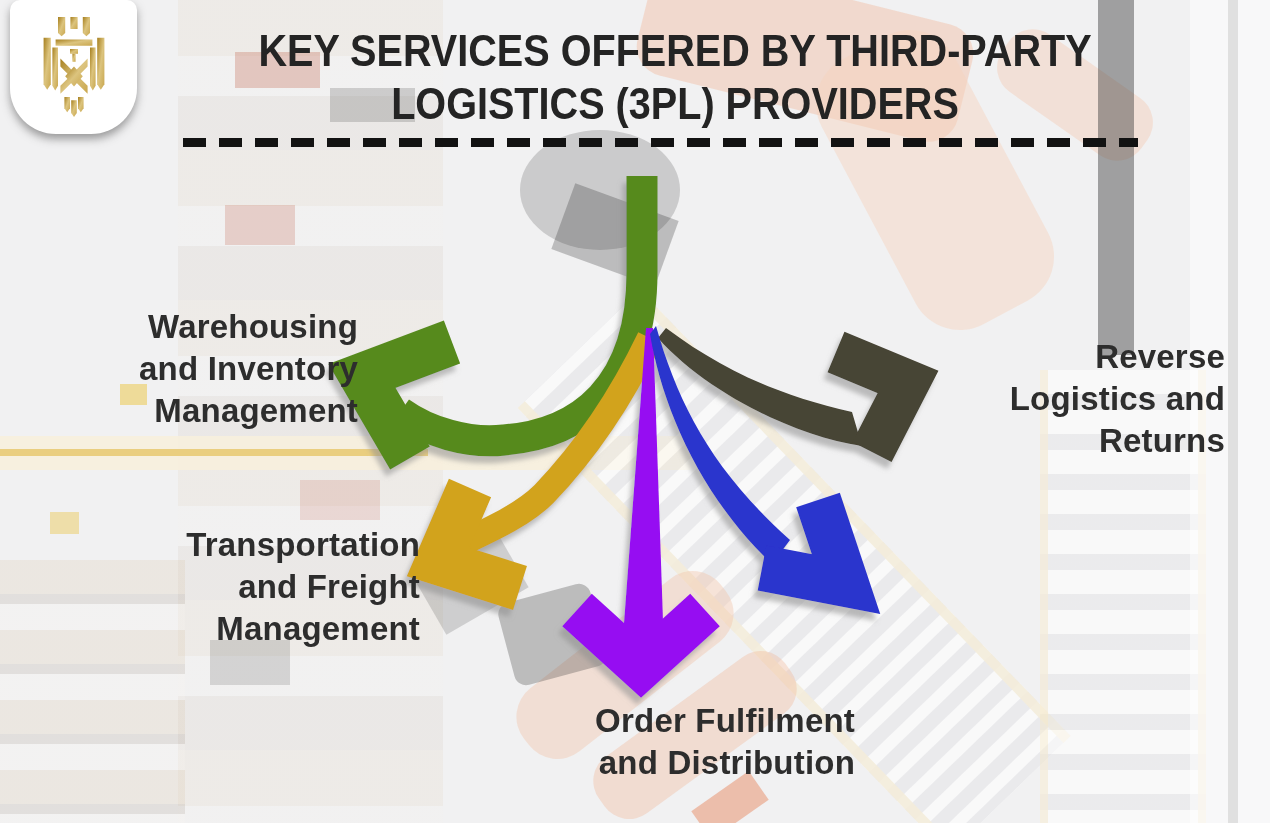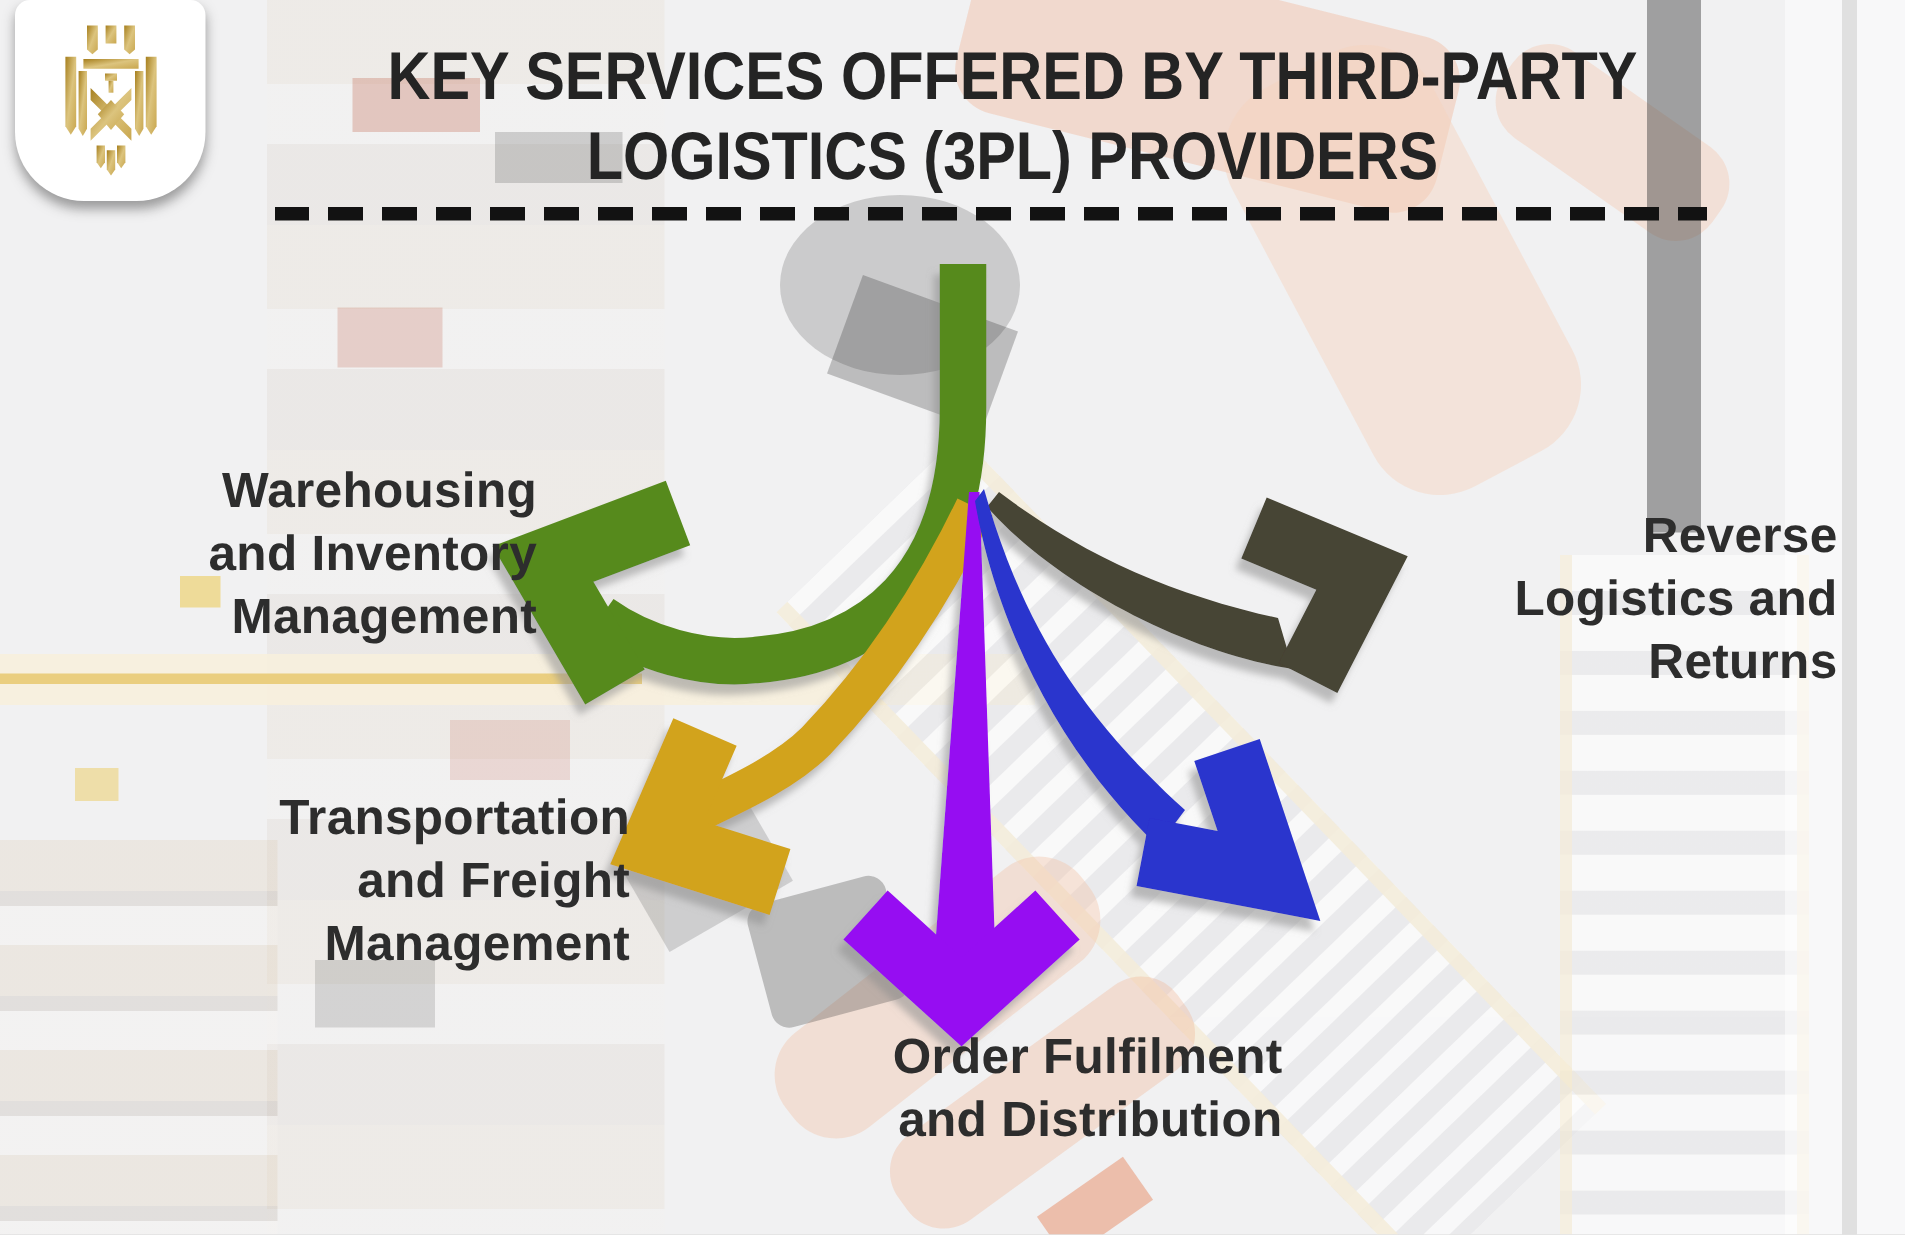--- a/index.html
+++ b/index.html
@@ -58,21 +58,21 @@
     background:repeating-linear-gradient(90deg,var(--dash_color,#121212) 0 23px,transparent 23px 36px);
   }
   
   .service-label{
     position:absolute;text-align:right;font-weight:bold;font-size:33px;line-height:42px;
     color:var(--label_color,#2d2d2d);white-space:pre-line;letter-spacing:.2px;
   }
   .lbl-warehousing{left:18px;top:306px;width:340px;}
   .lbl-reverse{left:925px;top:314px;width:300px;margin-top:22px;}
   .lbl-transportation{left:95px;top:524px;width:325px;}
-  .lbl-order{left:425px;top:683px;width:430px;}
+  .lbl-order{left:425px;top:700px;width:430px;}
   .lbl-customs{left:860px;top:547px;width:315px;}
 </style>
 </head>
 <body>
 
 <div class="stage">
 
   <div class="bg bg-left-pallets"></div>
   <div class="bg bg-red-1"></div>
   <div class="bg bg-dark-1"></div>

